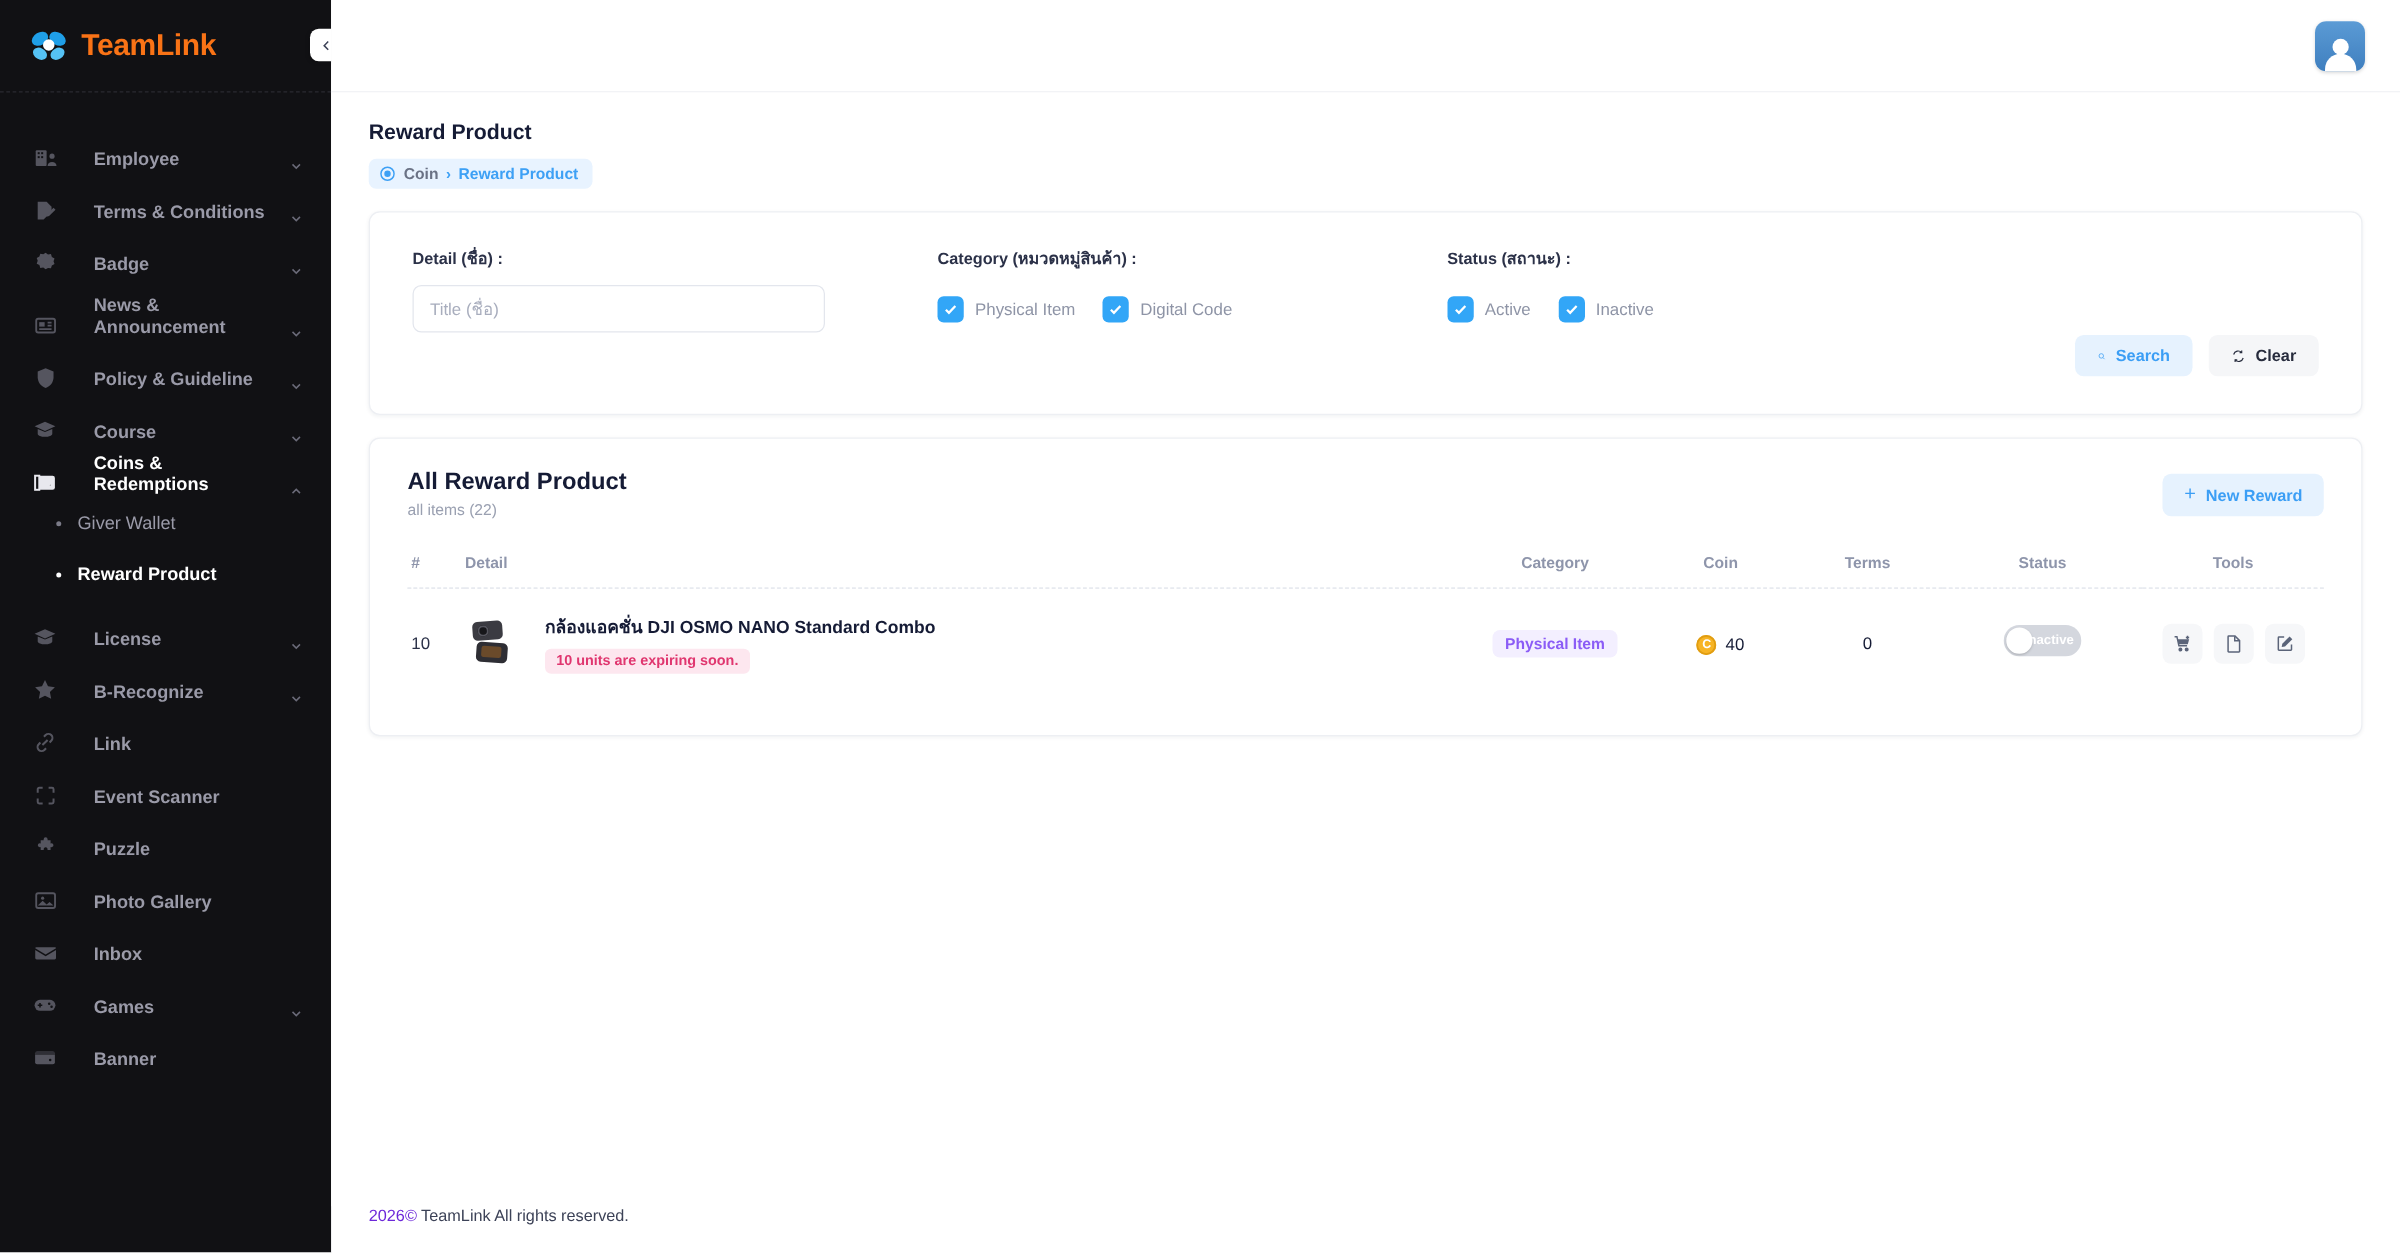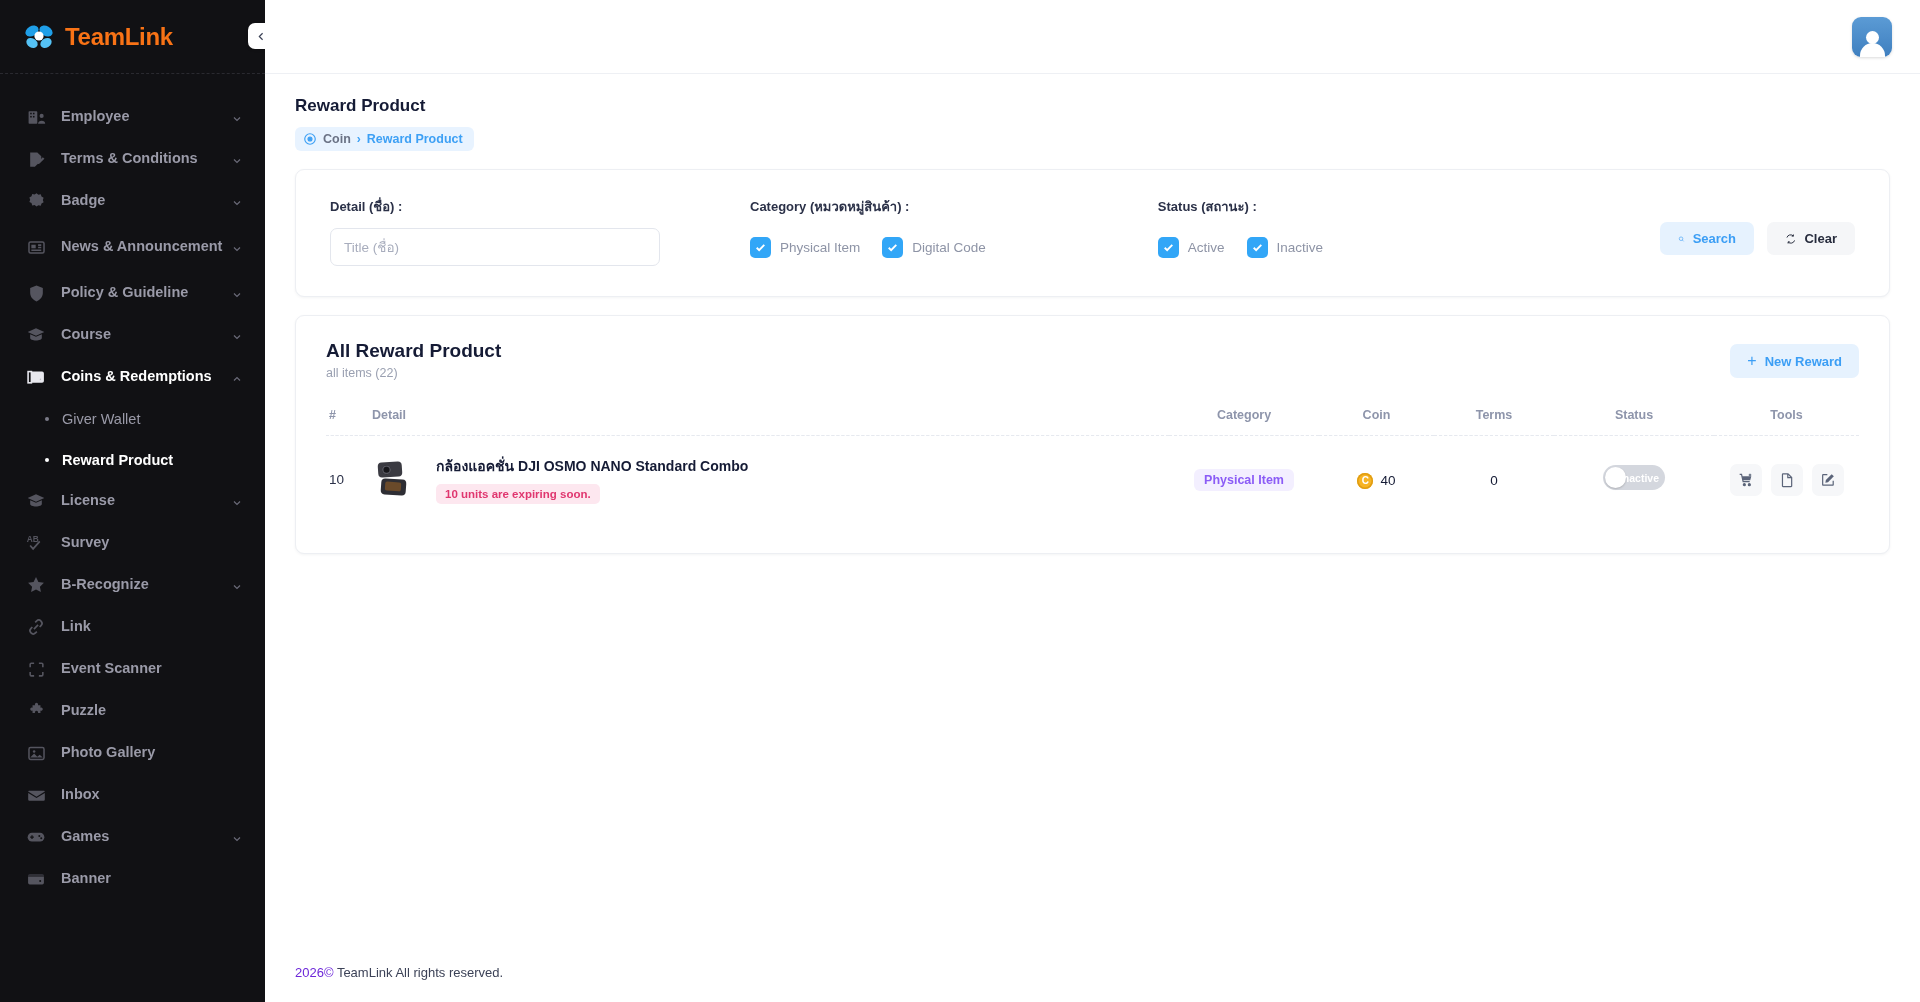--- a/index.html
+++ b/index.html
@@ -24,25 +24,26 @@
     display: flex; align-items: center;
     padding-left: 22px;
     border-bottom: 1px dashed #2a2a30;
   }
   .brand-logo { width: 34px; height: 30px; position: relative; margin-right: 9px; flex:0 0 auto;}
   .brand-name {
     color: #f97316; font-size: 24px; font-weight: 700; letter-spacing: -0.3px;
   }
   .nav { padding-top: 22px; }
   .nav-item {
-    display: flex; align-items: center;
+    display: flex; align-items: flex-end;
     height: 42px;
     padding: 0 22px 0 23px;
     cursor: pointer;
     position: relative;
+    gap: 14px;
   }
   .nav-item .ico {
     width: 26px; height: 24px; flex: 0 0 26px;
     margin-right: 12px;
     display: flex; align-items: center; justify-content: center;
     color: #55555f;
   }
   .nav-item .lbl {
     color: #9a9aa8; font-size: 14.5px; font-weight: 600;
     flex: 1 1 auto; line-height: 1.22;
@@ -165,20 +166,21 @@
   .cbox svg { width: 13px; height: 13px; color: #fff; }
   .cbox-label { font-size: 13.5px; color: #8e94a6; font-weight: 500; }
 
   .fbtns { margin-left: auto; display: flex; gap: 13px; align-items: center; padding-top: 26px; }
   .btn {
     height: 33px; border-radius: 7px; border: none;
     display: inline-flex; align-items: center; justify-content: center;
     gap: 8px; padding: 0 18px;
     font-size: 13px; font-weight: 600; cursor: pointer;
     font-family: "Liberation Sans", sans-serif;
+    margin-top: 46px;
   }
   .btn svg { width: 14px; height: 14px; }
   .btn-search { background: #e6f2fe; color: #3b9ef5; width: 94px; }
   .btn-clear { background: #f5f6f8; color: #272c3d; width: 88px; }
 
   
   .table-card { padding: 24px 30px 30px 30px; }
   .table-head-row { display: flex; align-items: flex-start; }
   .tbl-title { font-size: 19px; font-weight: 700; color: #151b35; }
   .tbl-sub { font-size: 12.5px; color: #9aa0b1; margin-top: 4px; }
@@ -402,29 +404,20 @@
               <path d="M12 4L2 8.5l10 4.5 10-4.5z"></path>
               <path d="M5 11v4.5c0 1.7 3.1 3 7 3s7-1.3 7-3V11l-7 3z"></path>
             </svg>
         </span>
         <span class="lbl">License</span>
         <span class="chev"><svg viewBox="0 0 24 24" width="12" height="12" fill="none" stroke="currentColor" stroke-width="2.4">
               <path d="M6 9l6 6 6-6"></path>
             </svg></span>
       </div>
 
-      <div class="nav-item">
-        <span class="ico">
-          <svg viewBox="0 0 24 24" width="20" height="20" fill="none" stroke="currentColor" stroke-width="1.8">
-              <text x="1" y="11" font-size="10" font-family="Liberation Sans, sans-serif" font-weight="700" fill="currentColor" stroke="none">AB</text>
-              <path d="M5 15l3.5 4 8-9" stroke-width="2.1"></path>
-            </svg>
-        </span>
-        <span class="lbl">Survey</span>
-      </div>
 
       <div class="nav-item">
         <span class="ico">
           <svg viewBox="0 0 24 24" width="20" height="20" fill="currentColor">
               <path d="M12 2.5l2.9 6 6.6.9-4.8 4.6 1.2 6.5L12 17.4 6.1 20.5l1.2-6.5L2.5 9.4l6.6-.9z"></path>
             </svg>
         </span>
         <span class="lbl">B-Recognize</span>
         <span class="chev"><svg viewBox="0 0 24 24" width="12" height="12" fill="none" stroke="currentColor" stroke-width="2.4">
               <path d="M6 9l6 6 6-6"></path>

